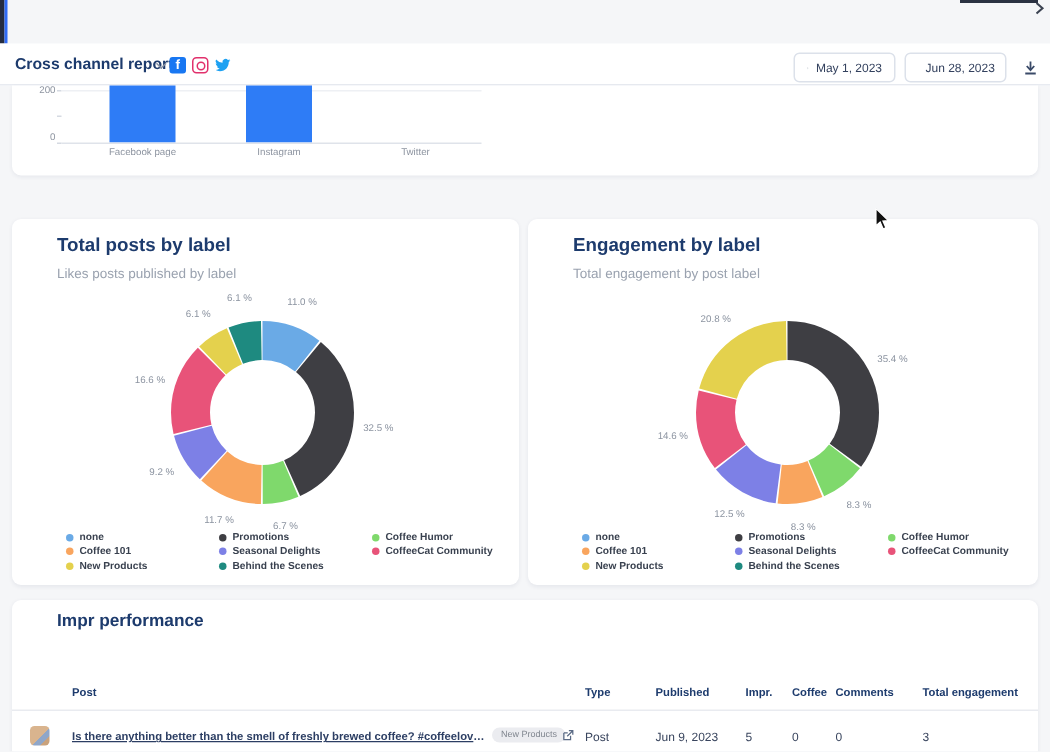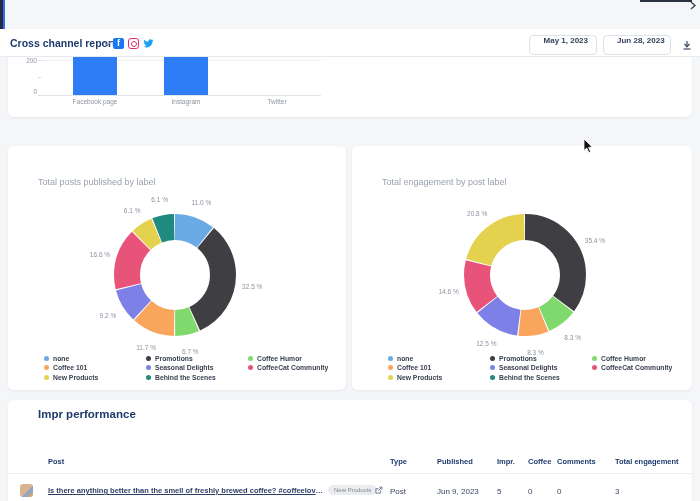--- a/index.html
+++ b/index.html
@@ -17,21 +17,21 @@
 
   .toolbar { position:absolute; left:0; top:29px; width:700px; height:28px; background:#fff; border-bottom:1px solid #e8ebf1; }
   .selector-label { position:absolute; left:10px; top:0; line-height:28px; font-size:10.5px; font-weight:700; color:#1d3b6d; white-space:nowrap; }
   .chev { position:absolute; width:5px; height:5px; border-right:1.4px solid #8a93a5; border-bottom:1.4px solid #8a93a5; transform:rotate(45deg); }
   .sel-chev { left:105px; top:40px; }
   .soc { position:absolute; top:38px; width:11px; height:11px; }
   .fb { left:113px; background:#1877f2; border-radius:2px; color:#fff; font-size:9px; font-weight:700; text-align:center; line-height:11px; }
   .ig { left:128px; border:1.4px solid #e1306c; border-radius:3px; }
   .ig::after { content:""; position:absolute; left:2px; top:2px; width:4px; height:4px; border:1.2px solid #e1306c; border-radius:50%; }
   .tw { left:143px; }
-  .datebtn { position:absolute; top:35px; height:20px; background:#fff; border:1px solid #dce1ea; border-radius:4px; display:flex; gap:5px; padding:0 8px; font-size:8px; font-weight:700; color:#33415e; white-space:nowrap; }
+  .datebtn { position:absolute; top:35px; height:20px; background:#fff; border:1px solid #dce1ea; border-radius:4px; display:flex; align-items:center; gap:5px; padding:0 8px; font-size:8px; font-weight:400; color:#33415e; white-space:nowrap; }
   #date-from { left:529px; width:68px; }
   #date-to { left:603px; width:68px; }
   .dl-icon { position:absolute; left:681px; top:39px; width:12px; height:12px; }
 
   
   .card { position:absolute; background:#fff; border-radius:6px; box-shadow:0 1px 3px rgba(25,39,80,.07); }
   #card-bar { left:8px; top:57px; width:684px; height:60px; border-radius:0 0 6px 6px; }
   #card-donut-left { left:8px; top:146px; width:338px; height:244px; }
   #card-donut-right { left:352px; top:146px; width:340px; height:244px; }
   #card-posts { left:8px; top:400px; width:684px; height:110px; }
@@ -130,21 +130,22 @@
         <div class="bar" style="left: 123px; height: 39px; background: rgb(46, 124, 246);"></div>
       </div>
     <div>
         <span class="bar-cat" style="left: 87px;">Facebook page</span>
         <span class="bar-cat" style="left: 178px;">Instagram</span>
         <span class="bar-cat" style="left: 269px;">Twitter</span>
       </div>
   </div>
 
   <div class="card" id="card-donut-left">
-    <div class="card-subtitle">Total posts published by label</div>
+    <div class="card-title">Total posts by label</div>
+    <div class="card-subtitle">Likes posts published by label</div>
     <div class="donut-wrap" style="left:100px; top:62px;"><svg viewBox="0 0 134 134" width="134" height="134">
           <circle cx="67" cy="67" r="48" fill="none" stroke="#6aaae6" stroke-width="26" stroke-dasharray="32.17521842190821 301.59289474462014" stroke-dashoffset="0" transform="rotate(-90 67 67)"></circle>
           <circle cx="67" cy="67" r="48" fill="none" stroke="#3e3e43" stroke-width="26" stroke-dasharray="97.01769079200155 301.59289474462014" stroke-dashoffset="-33.17521842190821" transform="rotate(-90 67 67)"></circle>
           <circle cx="67" cy="67" r="48" fill="none" stroke="#7fd96c" stroke-width="26" stroke-dasharray="19.20672394788955 301.59289474462014" stroke-dashoffset="-131.19290921390976" transform="rotate(-90 67 67)"></circle>
           <circle cx="67" cy="67" r="48" fill="none" stroke="#f9a55e" stroke-width="26" stroke-dasharray="34.28636868512056 301.59289474462014" stroke-dashoffset="-151.3996331617993" transform="rotate(-90 67 67)"></circle>
           <circle cx="67" cy="67" r="48" fill="none" stroke="#7d80e6" stroke-width="26" stroke-dasharray="26.746546316505054 301.59289474462014" stroke-dashoffset="-186.68600184691985" transform="rotate(-90 67 67)"></circle>
           <circle cx="67" cy="67" r="48" fill="none" stroke="#e85379" stroke-width="26" stroke-dasharray="49.06442052760695 301.59289474462014" stroke-dashoffset="-214.4325481634249" transform="rotate(-90 67 67)"></circle>
           <circle cx="67" cy="67" r="48" fill="none" stroke="#e4d14d" stroke-width="26" stroke-dasharray="17.397166579421828 301.59289474462014" stroke-dashoffset="-264.49696869103184" transform="rotate(-90 67 67)"></circle>
           <circle cx="67" cy="67" r="48" fill="none" stroke="#1e8a80" stroke-width="26" stroke-dasharray="17.397166579421828 301.59289474462014" stroke-dashoffset="-282.89413527045366" transform="rotate(-90 67 67)"></circle>
         </svg><span class="donut-label" style="left: 93.4216px; top: -6.3887px;">11.0 %</span><span class="donut-label" style="left: 144.222px; top: 77.9903px;">32.5 %</span><span class="donut-label" style="left: 82.3372px; top: 143.477px;">6.7 %</span><span class="donut-label" style="left: 38.0586px; top: 139.432px;">11.7 %</span><span class="donut-label" style="left: -0.137878px; top: 106.705px;">9.2 %</span><span class="donut-label" style="left: -8.03816px; top: 45.7097px;">16.6 %</span><span class="donut-label" style="left: 24.1762px; top: 1.80703px;">6.1 %</span><span class="donut-label" style="left: 51.6628px; top: -9.47725px;">6.1 %</span></div>
@@ -184,20 +185,21 @@
           </div>
           <div class="legend-item">
             <span class="legend-dot" style="background: rgb(232, 83, 121);"></span>
             <span>CoffeeCat Community</span>
           </div>
         </div>
       </div>
   </div>
 
   <div class="card" id="card-donut-right">
+    <div class="card-title">Engagement by label</div>
     <div class="card-subtitle">Total engagement by post label</div>
     <div class="donut-wrap" style="left:106px; top:62px;"><svg viewBox="0 0 134 134" width="134" height="134">
           <circle cx="67" cy="67" r="48" fill="none" stroke="#3e3e43" stroke-width="26" stroke-dasharray="105.76388473959553 301.59289474462014" stroke-dashoffset="0" transform="rotate(-90 67 67)"></circle>
           <circle cx="67" cy="67" r="48" fill="none" stroke="#7fd96c" stroke-width="26" stroke-dasharray="24.032210263803474 301.59289474462014" stroke-dashoffset="-106.76388473959553" transform="rotate(-90 67 67)"></circle>
           <circle cx="67" cy="67" r="48" fill="none" stroke="#f9a55e" stroke-width="26" stroke-dasharray="24.032210263803474 301.59289474462014" stroke-dashoffset="-131.796095003399" transform="rotate(-90 67 67)"></circle>
           <circle cx="67" cy="67" r="48" fill="none" stroke="#7d80e6" stroke-width="26" stroke-dasharray="36.69911184307752 301.59289474462014" stroke-dashoffset="-156.82830526720247" transform="rotate(-90 67 67)"></circle>
           <circle cx="67" cy="67" r="48" fill="none" stroke="#e85379" stroke-width="26" stroke-dasharray="43.03256263271454 301.59289474462014" stroke-dashoffset="-194.52741711028" transform="rotate(-90 67 67)"></circle>
           <circle cx="67" cy="67" r="48" fill="none" stroke="#e4d14d" stroke-width="26" stroke-dasharray="61.731322106880995 301.59289474462014" stroke-dashoffset="-238.55997974299453" transform="rotate(-90 67 67)"></circle>
         </svg><span class="donut-label" style="left: 136.938px; top: 32.4649px;">35.4 %</span><span class="donut-label" style="left: 114.613px; top: 128.782px;">8.3 %</span><span class="donut-label" style="left: 77.5049px; top: 144.289px;">8.3 %</span><span class="donut-label" style="left: 28.3542px; top: 134.753px;">12.5 %</span><span class="donut-label" style="left: -9.42869px; top: 82.5774px;">14.6 %</span><span class="donut-label" style="left: 19.1932px; top: 5.36791px;">20.8 %</span></div>
     <div class="legend">

